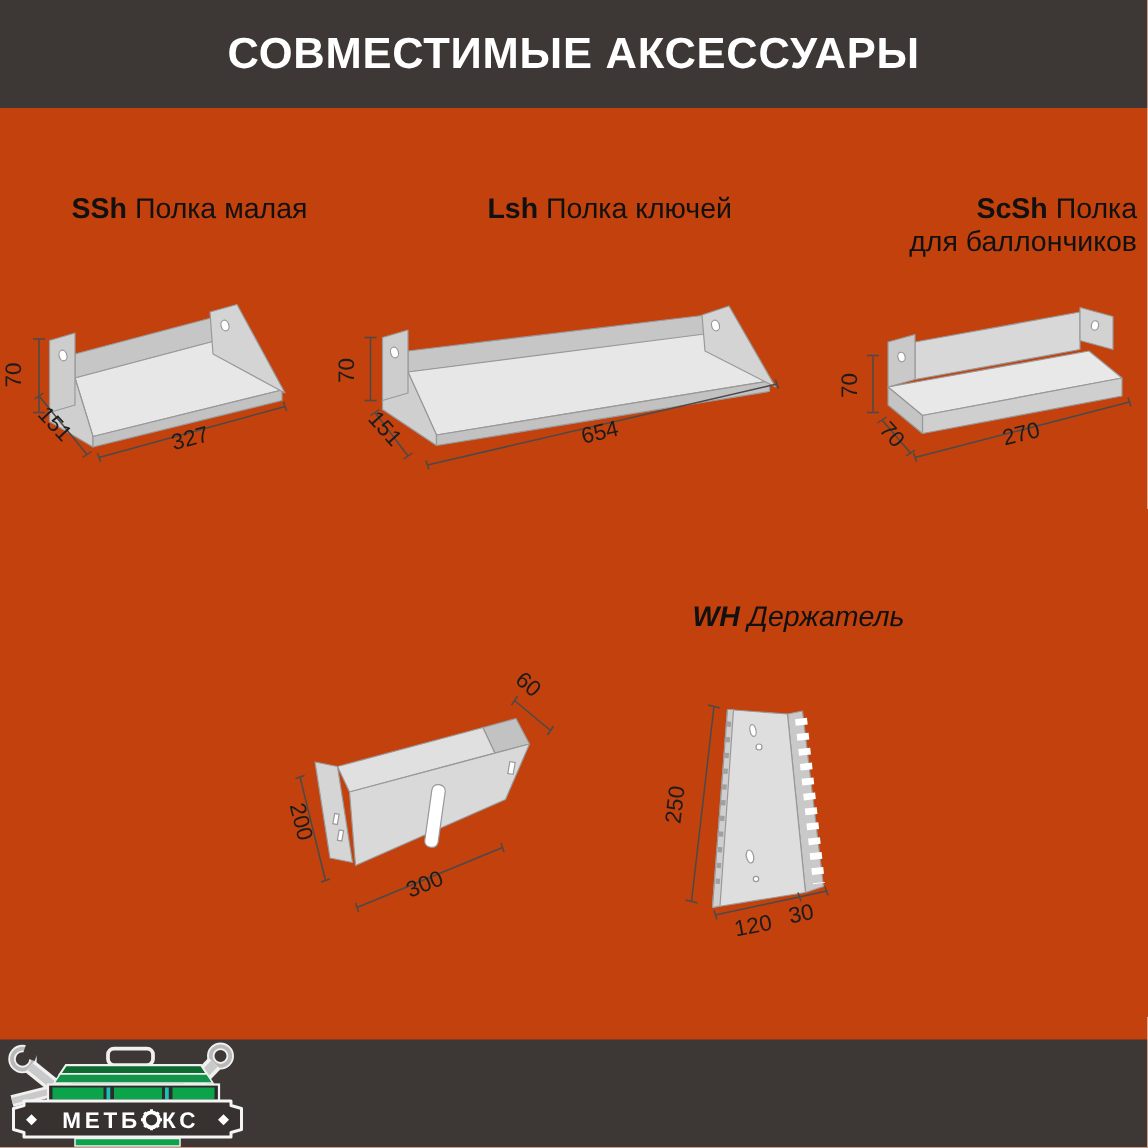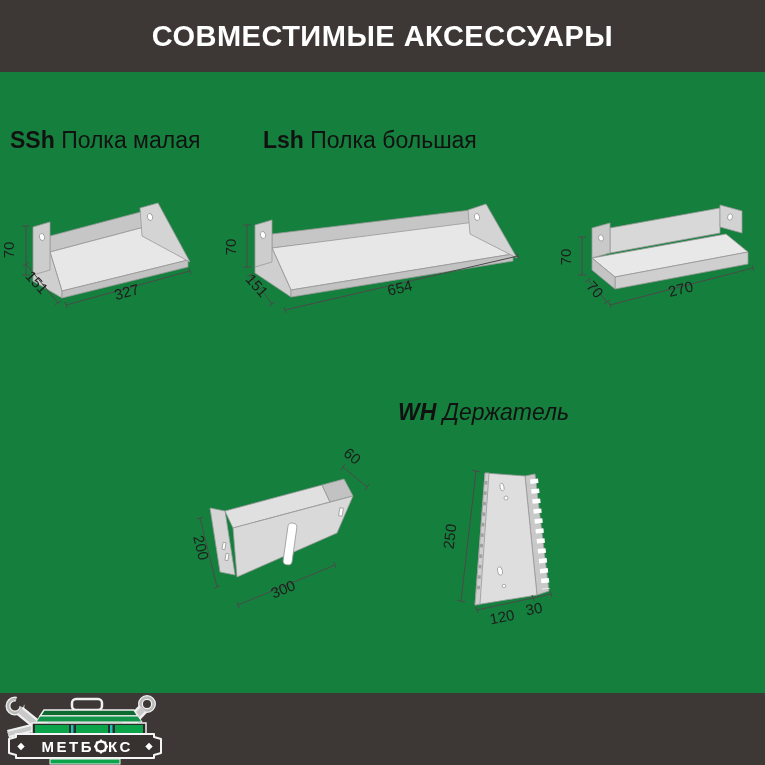--- a/index.html
+++ b/index.html
@@ -1,23 +1,23 @@
 <!DOCTYPE html>
 <html><head>
 <meta charset="utf-8">
 <style>
   html,body{margin:0;padding:0;background:#fff;}
-  .page{position:relative;width:765px;height:765px;background:#15803d;overflow:hidden;
+  .page{position:relative;width:765px;height:765px;background:#c2410c;overflow:hidden;
         font-family:"Liberation Sans",sans-serif;}
   .bar{position:absolute;left:0;width:765px;height:72px;background:#3d3735;}
   .bar.top{top:0;}
   .bar.bottom{top:693px;}
   h1.title{margin:0;position:absolute;left:0;top:0;width:765px;height:72px;line-height:72px;
         text-align:center;color:#ffffff;font-size:29px;font-weight:bold;letter-spacing:.5px;}
-  .ptitle{position:absolute;font-size:23px;color:#111;text-align:left;line-height:22px;}
+  .ptitle{position:absolute;font-size:19px;color:#111;text-align:right;line-height:22px;}
   .ptitle b{font-weight:bold;}
   svg{position:absolute;overflow:visible;}
   svg text.dim{font-family:"Liberation Sans",sans-serif;font-size:15px;fill:#1c1c1c;}
   .shape{stroke:#999;stroke-width:.8;stroke-linejoin:round;}
   .dimline{stroke:#4a4a4a;stroke-width:1;fill:none;}
   .hole{fill:#fff;stroke:#999;stroke-width:.8;}
 </style>
 </head>
 <body>
 
@@ -25,21 +25,26 @@
 
   <div class="bar top"></div>
   <h1 class="title">СОВМЕСТИМЫЕ АКСЕССУАРЫ</h1>
 
   <div class="ptitle" style="left:10px;top:129px;width:195px;">
     <b>SSh</b>
     <span>Полка малая</span>
   </div>
   <div class="ptitle" style="left:263px;top:129px;width:225px;">
     <b>Lsh</b>
-    <span>Полка большая</span>
+    <span>Полка ключей</span>
+  </div>
+  <div class="ptitle" style="left:558px;top:129px;width:200px;">
+    <div><b>ScSh</b>
+    <span>Полка</span></div>
+    <div><span>для баллончиков</span></div>
   </div>
 
   <div class="ptitle" style="left:398px;top:401px;width:205px;font-style:italic;">
     <div><b>WH</b>
     <span>Держатель</span></div>
   </div>
 
   <svg style="left:0;top:190px;" width="210" height="135" viewBox="0 0 210 135">
     <g>
       <polygon class="shape" points="50,46 152,19 152,35 50,62" fill="#c6c6c6"></polygon>

